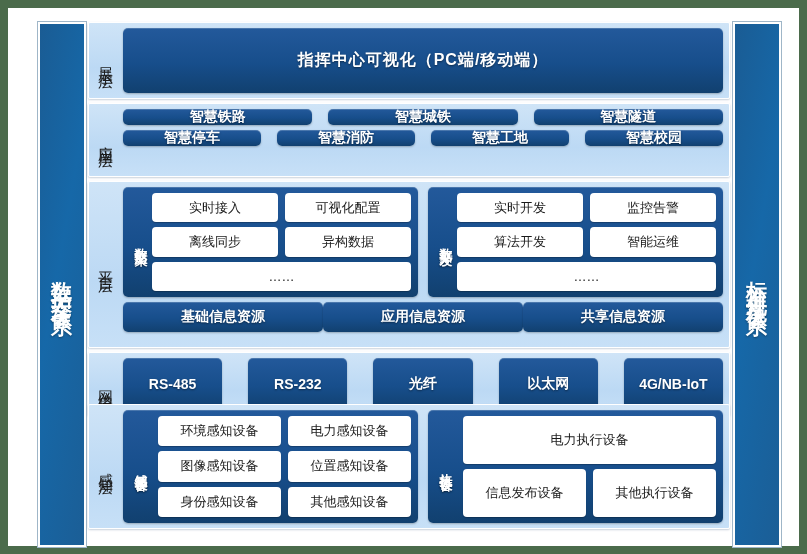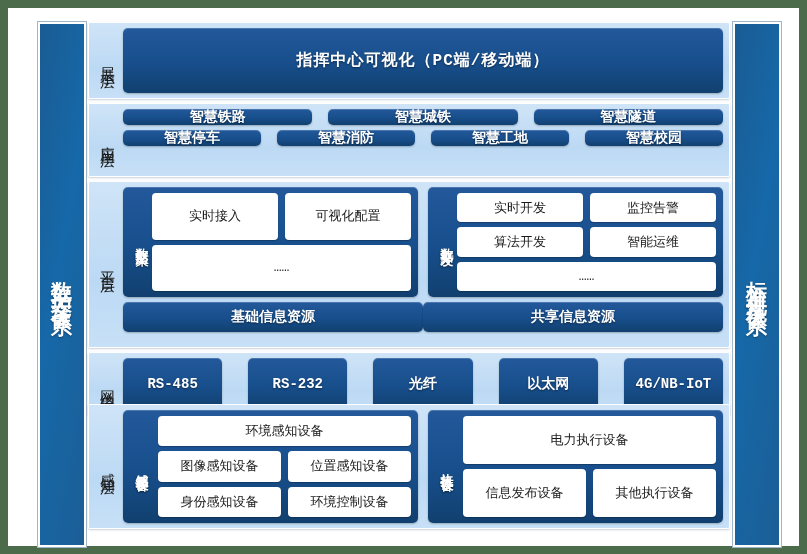--- a/index.html
+++ b/index.html
@@ -34,21 +34,21 @@
   #sidebar-left{left:30px;top:14px;width:44px;height:521px;}
   #sidebar-right{left:725px;top:14px;width:44px;height:521px;}
 
   
   .layer{
     position:absolute;
     background:linear-gradient(180deg,#cfe4f7 0%,#bcd9f4 60%,#c7e0f7 100%);
     border:1px solid #ffffff;
     box-shadow:0 1px 2px rgba(40,70,110,.25);
     border-radius:2px;
-    display:flex;align-items:stretch;font-family:Liberation Mono, monospace;
+    display:flex;align-items:stretch;
   }
   .layer-label{
     width:34px;flex:0 0 34px;
     display:flex;align-items:center;justify-content:center;
     color:#1a1a1a;
     font-size:15px;font-weight:normal;
     writing-mode:vertical-rl;text-orientation:upright;
     letter-spacing:4px;line-height:1;
   }
   .layer-body{flex:1 1 auto;display:flex;flex-direction:column;padding:5px 6px 5px 0;gap:5px;}
@@ -163,20 +163,24 @@
       <div class="plat-top">
 
         <div class="plat-group">
           <div class="plat-group-label">数据汇聚</div>
           <div class="plat-grid">
             <div class="plat-grid-row">
               <div class="white-pill">实时接入</div>
               <div class="white-pill">可视化配置</div>
             </div>
             <div class="plat-grid-row">
+              <div class="white-pill">离线同步</div>
+              <div class="white-pill">异构数据</div>
+            </div>
+            <div class="plat-grid-row">
               <div class="white-pill">……</div>
             </div>
           </div>
         </div>
 
         <div class="plat-group">
           <div class="plat-group-label">数据开发</div>
           <div class="plat-grid">
             <div class="plat-grid-row">
               <div class="white-pill">实时开发</div>
@@ -189,20 +193,21 @@
             <div class="plat-grid-row">
               <div class="white-pill">……</div>
             </div>
           </div>
         </div>
 
       </div>
 
       <div class="plat-bottom">
         <div class="navy plat-res">基础信息资源</div>
+        <div class="navy plat-res">应用信息资源</div>
         <div class="navy plat-res">共享信息资源</div>
       </div>
     </div>
   </div>
 
   <div class="layer" id="layer-network">
     <div class="layer-label">网络层</div>
     <div class="layer-body">
       <div class="net-row">
         <div class="navy net-cell">RS-485</div>
@@ -217,28 +222,29 @@
   <div class="layer" id="layer-perception">
     <div class="layer-label">感知层</div>
     <div class="layer-body">
       <div class="perc-row">
 
         <div class="perc-group">
           <div class="perc-group-label">感知设备</div>
           <div class="perc-grid">
             <div class="perc-grid-row">
               <div class="white-pill">环境感知设备</div>
+              <div class="white-pill">电力感知设备</div>
             </div>
             <div class="perc-grid-row">
               <div class="white-pill">图像感知设备</div>
               <div class="white-pill">位置感知设备</div>
             </div>
             <div class="perc-grid-row">
               <div class="white-pill">身份感知设备</div>
-              <div class="white-pill">环境控制设备</div>
+              <div class="white-pill">其他感知设备</div>
             </div>
           </div>
         </div>
 
         <div class="perc-group">
           <div class="perc-group-label">执行设备</div>
           <div class="perc-grid">
             <div class="perc-grid-row">
               <div class="white-pill">电力执行设备</div>
             </div>

